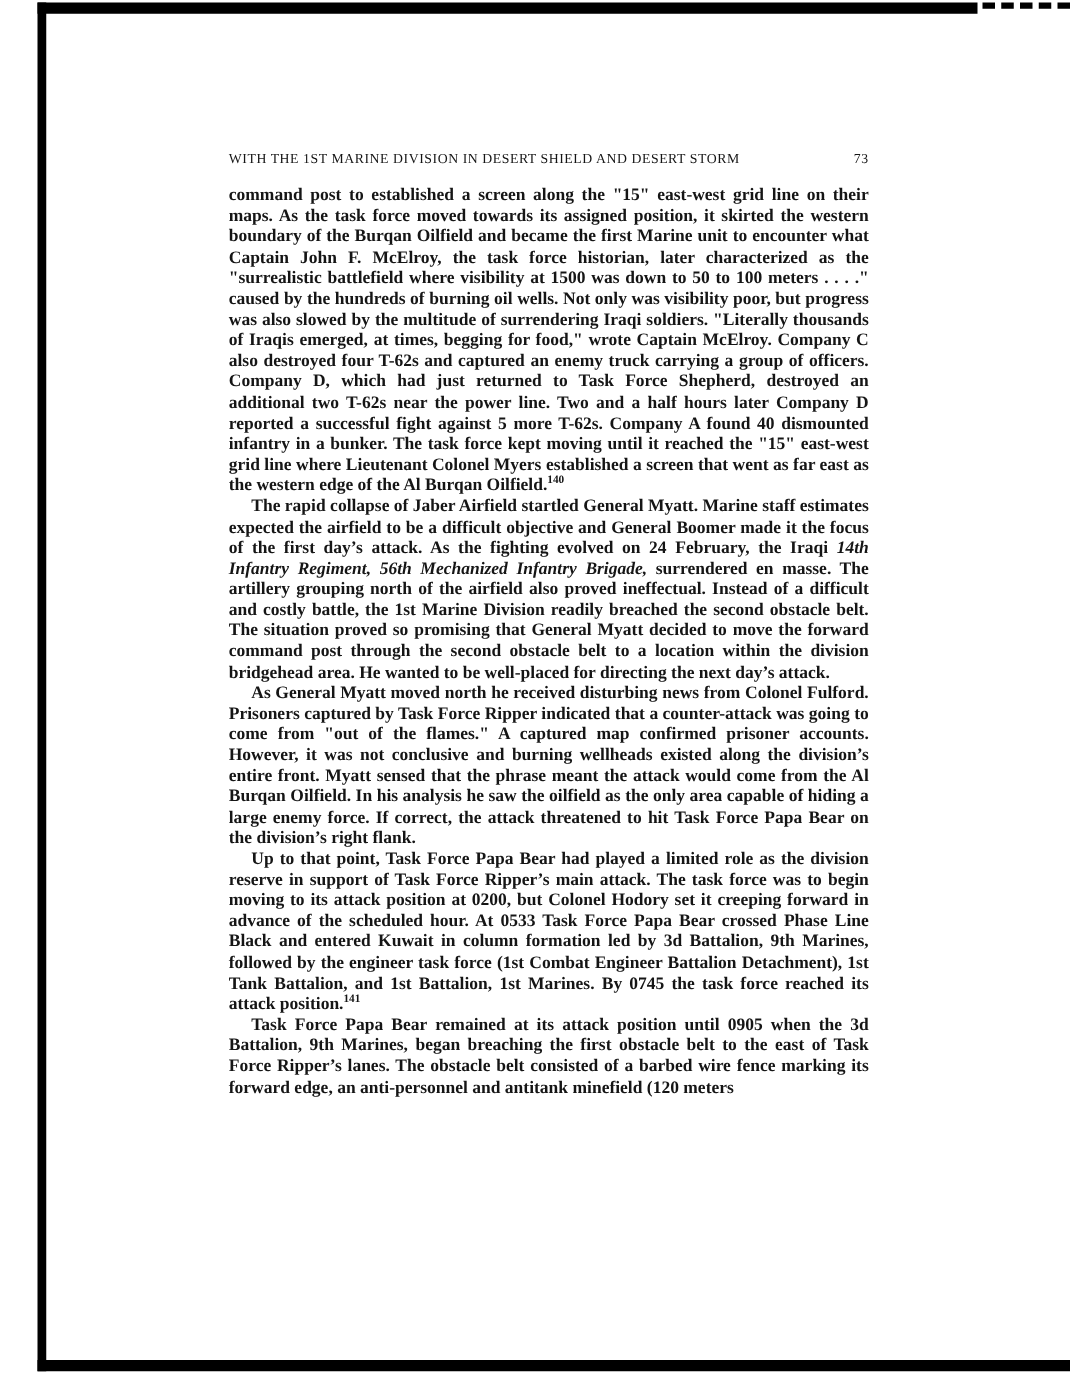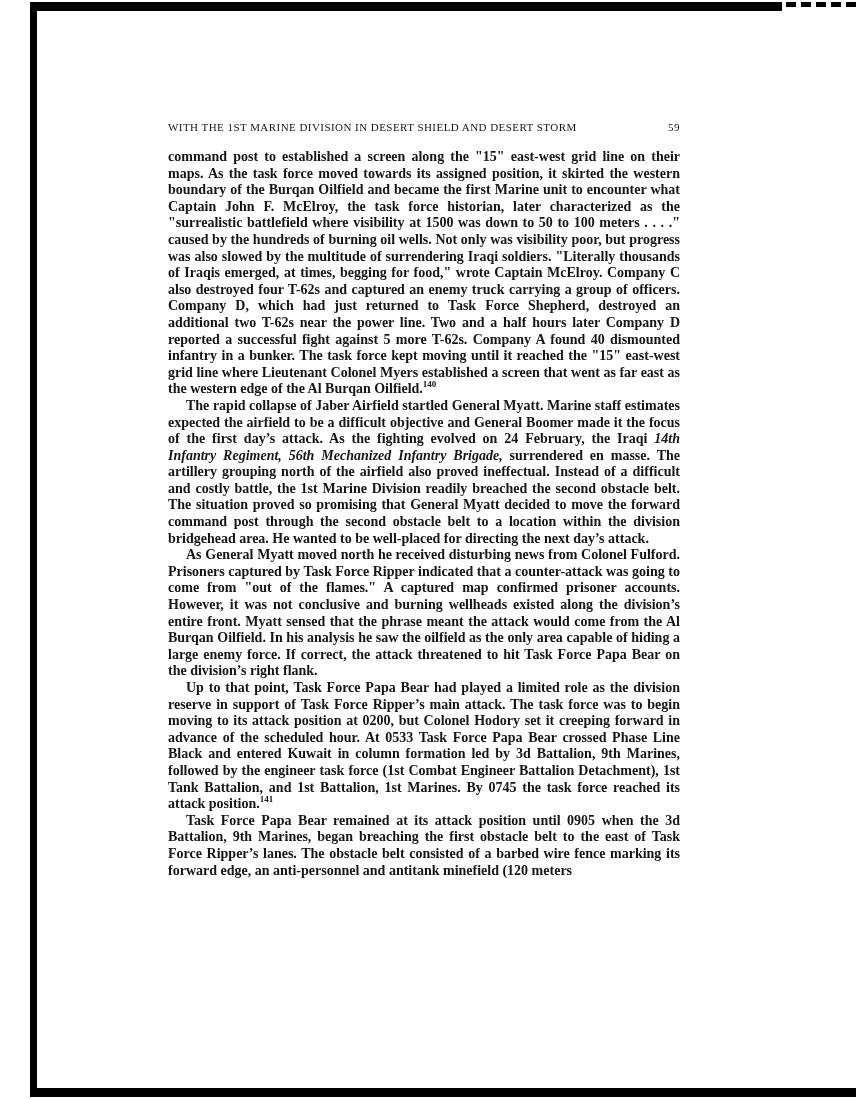--- a/index.html
+++ b/index.html
@@ -11,21 +11,21 @@
     font-family: "Liberation Serif", serif;
     color: #151515;
     overflow: hidden;
   }
   
   .bar-top    { position: absolute; left: 30px;  top: 2px;    width: 752px; height: 9px;  background: #000; }
   .bar-top-dashes { position: absolute; left: 786px; top: 2px; width: 70px; height: 0; border-top: 5px dashed #000; }
   .bar-left   { position: absolute; left: 30px;  top: 2px;    width: 7px;   height: 1095px; background: #000; }
   .bar-bottom { position: absolute; left: 30px;  top: 1088px; width: 826px; height: 9px;  background: #000; }
 
-  .content { position: absolute; left: 168px; top: 121px; width: 512px; }
+  .content { position: absolute; left: 183px; top: 121px; width: 512px; }
 
   .running-head {
     display: flex;
     justify-content: space-between;
     align-items: baseline;
     font-size: 11px;
     letter-spacing: 0.45px;
     margin-bottom: 16px;
     white-space: nowrap;
   }
@@ -46,21 +46,21 @@
 
 <div class="sheet">
   <div class="bar-top"></div>
   <div class="bar-top-dashes"></div>
   <div class="bar-left"></div>
   <div class="bar-bottom"></div>
 
   <div class="content">
     <div class="running-head">
       <span>WITH THE 1ST MARINE DIVISION IN DESERT SHIELD AND DESERT STORM</span>
-      <span class="pageno">59</span>
+      <span class="pageno">73</span>
     </div>
     <div class="text-block">
         <p>command post to established a screen along the "15" east-west grid line on their maps. As the task force moved towards its assigned position, it skirted the western boundary of the Burqan Oilfield and became the first Marine unit to encounter what Captain John F. McElroy, the task force historian, later characterized as the "surrealistic battlefield where visibility at 1500 was down to 50 to 100 meters . . . ." caused by the hundreds of burning oil wells. Not only was visibility poor, but progress was also slowed by the multitude of surrendering Iraqi soldiers. "Literally thousands of Iraqis emerged, at times, begging for food," wrote Captain McElroy. Company C also destroyed four T-62s and captured an enemy truck carrying a group of officers. Company D, which had just returned to Task Force Shepherd, destroyed an additional two T-62s near the power line. Two and a half hours later Company D reported a successful fight against 5 more T-62s. Company A found 40 dismounted infantry in a bunker. The task force kept moving until it reached the "15" east-west grid line where Lieutenant Colonel Myers established a screen that went as far east as the western edge of the Al Burqan Oilfield.<sup>140</sup></p>
         <p class="indent">The rapid collapse of Jaber Airfield startled General Myatt. Marine staff estimates expected the airfield to be a difficult objective and General Boomer made it the focus of the first day’s attack. As the fighting evolved on 24 February, the Iraqi <i>14th Infantry Regiment, 56th Mechanized Infantry Brigade,</i> surrendered en masse. The artillery grouping north of the airfield also proved ineffectual. Instead of a difficult and costly battle, the 1st Marine Division readily breached the second obstacle belt. The situation proved so promising that General Myatt decided to move the forward command post through the second obstacle belt to a location within the division bridgehead area. He wanted to be well-placed for directing the next day’s attack.</p>
         <p class="indent">As General Myatt moved north he received disturbing news from Colonel Fulford. Prisoners captured by Task Force Ripper indicated that a counter-attack was going to come from "out of the flames." A captured map confirmed prisoner accounts. However, it was not conclusive and burning wellheads existed along the division’s entire front. Myatt sensed that the phrase meant the attack would come from the Al Burqan Oilfield. In his analysis he saw the oilfield as the only area capable of hiding a large enemy force. If correct, the attack threatened to hit Task Force Papa Bear on the division’s right flank.</p>
         <p class="indent">Up to that point, Task Force Papa Bear had played a limited role as the division reserve in support of Task Force Ripper’s main attack. The task force was to begin moving to its attack position at 0200, but Colonel Hodory set it creeping forward in advance of the scheduled hour. At 0533 Task Force Papa Bear crossed Phase Line Black and entered Kuwait in column formation led by 3d Battalion, 9th Marines, followed by the engineer task force (1st Combat Engineer Battalion Detachment), 1st Tank Battalion, and 1st Battalion, 1st Marines. By 0745 the task force reached its attack position.<sup>141</sup></p>
         <p class="indent">Task Force Papa Bear remained at its attack position until 0905 when the 3d Battalion, 9th Marines, began breaching the first obstacle belt to the east of Task Force Ripper’s lanes. The obstacle belt consisted of a barbed wire fence marking its forward edge, an anti-personnel and antitank minefield (120 meters</p>
       </div>
   </div>
 </div>

